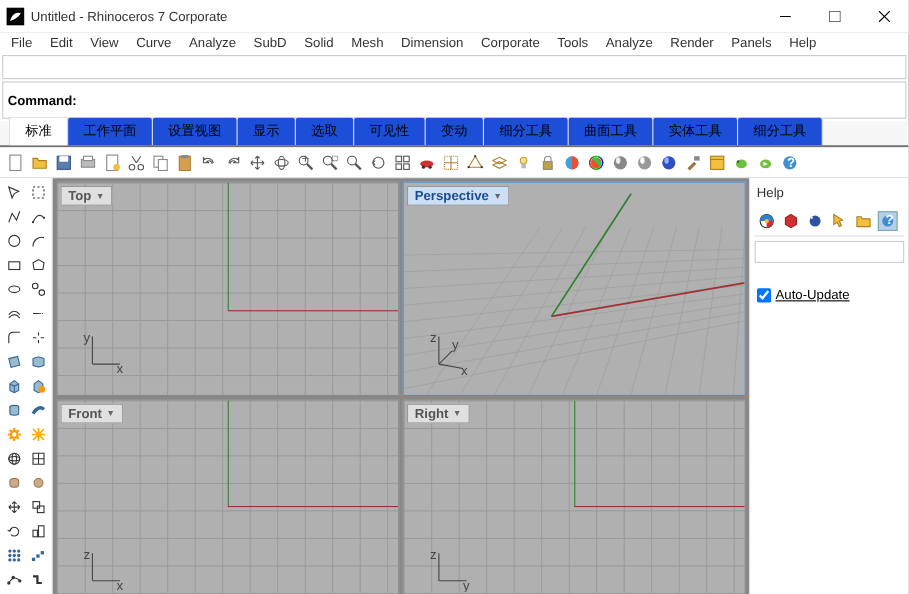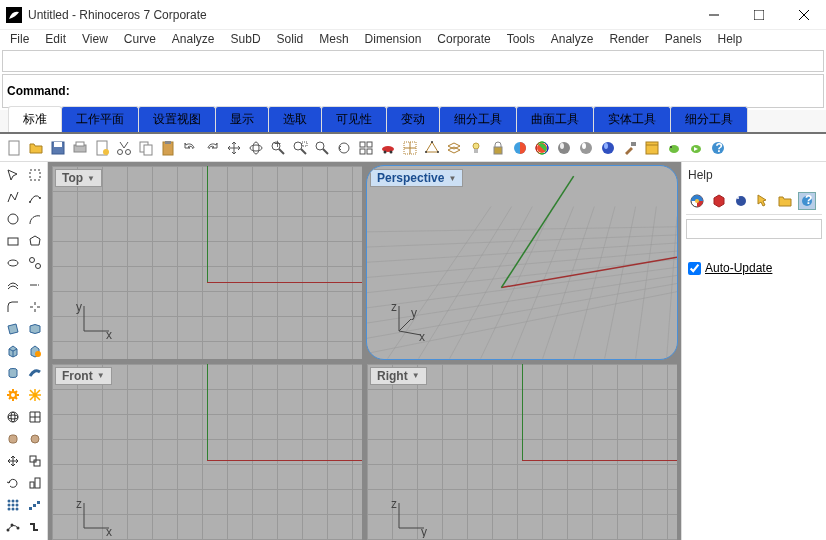--- a/index.html
+++ b/index.html
@@ -550,21 +550,21 @@
         <div class="axis-x" style="top:60%;left:50%;right:0;"></div>
         <div class="axis-y" style="left:50%;top:0;bottom:40%;"></div>
       </div>
       <svg class="axis-ind">
           <line x1="10" y1="30" x2="35" y2="30" stroke="#444"></line>
           <line x1="10" y1="30" x2="10" y2="5" stroke="#444"></line>
           <text x="32" y="38" font-size="9" fill="#444">x</text>
           <text x="2" y="10" font-size="9" fill="#444">y</text>
         </svg>
     </div>
-    <div class="vp active" style="background-image:none;border-radius:18px;">
+    <div class="vp active" style="background-image:none;">
       <svg width="100%" height="100%" style="position:absolute;inset:0;" preserveAspectRatio="none" viewBox="0 0 300 190">
         <g stroke="#999" stroke-width="0.5">
           <line x1="0" y1="140" x2="300" y2="100"></line>
             <line x1="0" y1="155" x2="300" y2="108"></line>
             <line x1="0" y1="170" x2="300" y2="116"></line>
             <line x1="0" y1="185" x2="300" y2="124"></line>
           <line x1="0" y1="125" x2="300" y2="92"></line>
             <line x1="0" y1="110" x2="300" y2="84"></line>
             <line x1="0" y1="95" x2="300" y2="76"></line>
             <line x1="0" y1="80" x2="300" y2="68"></line>

